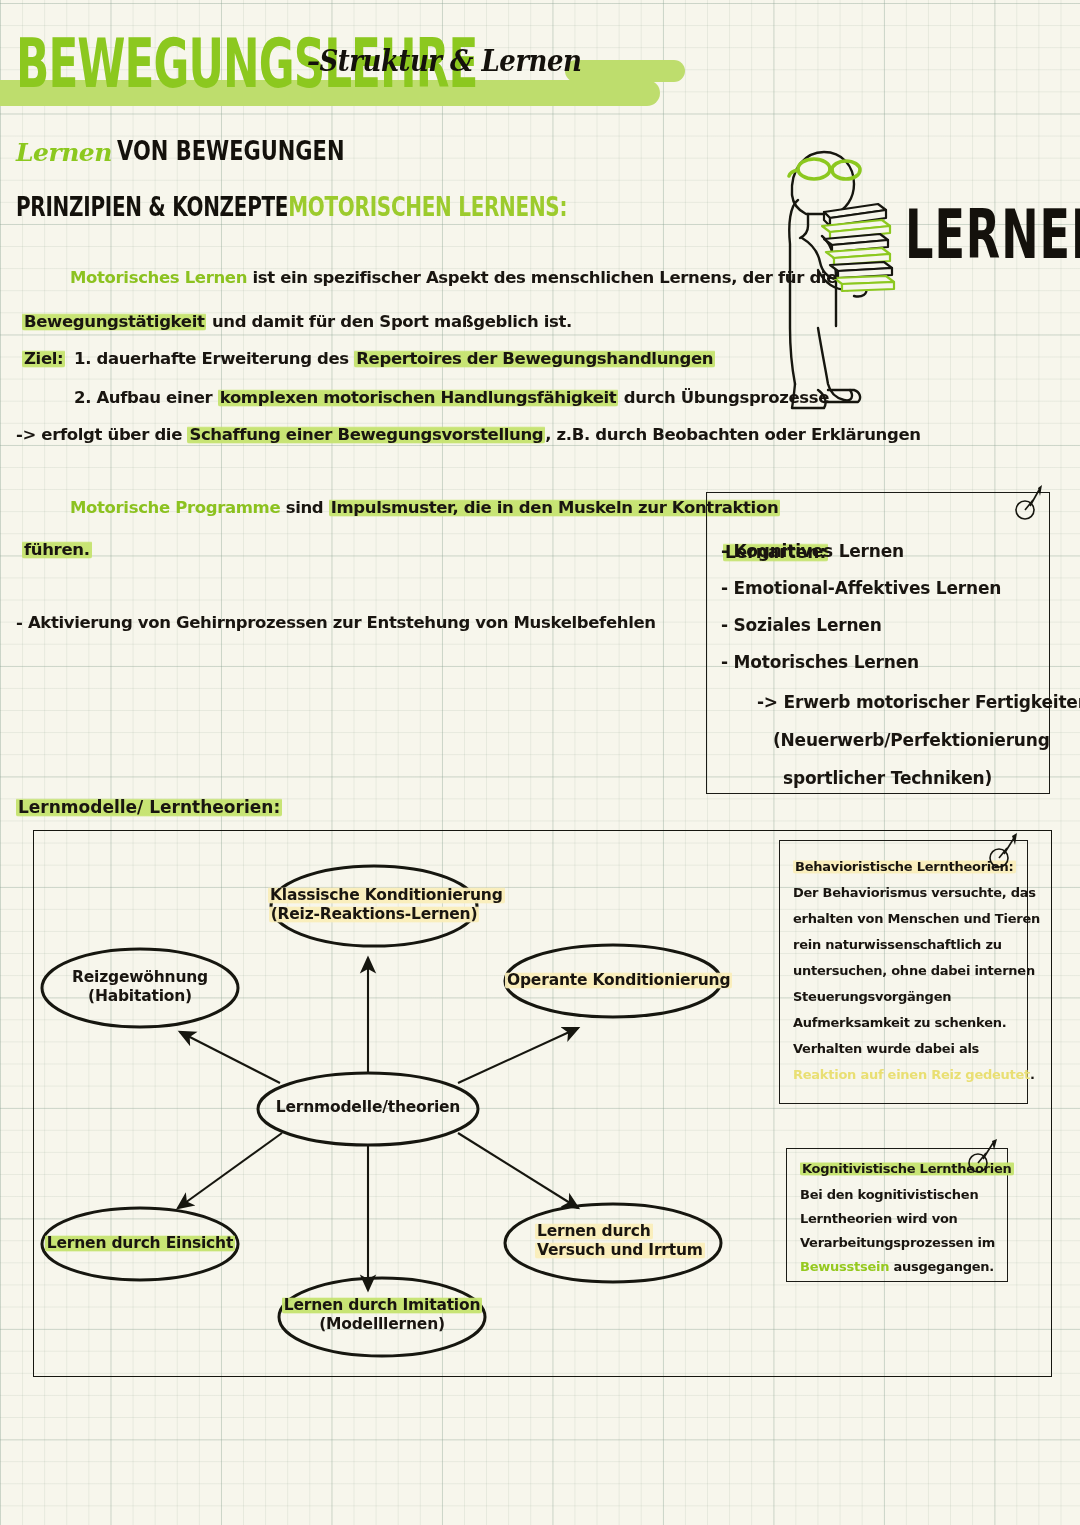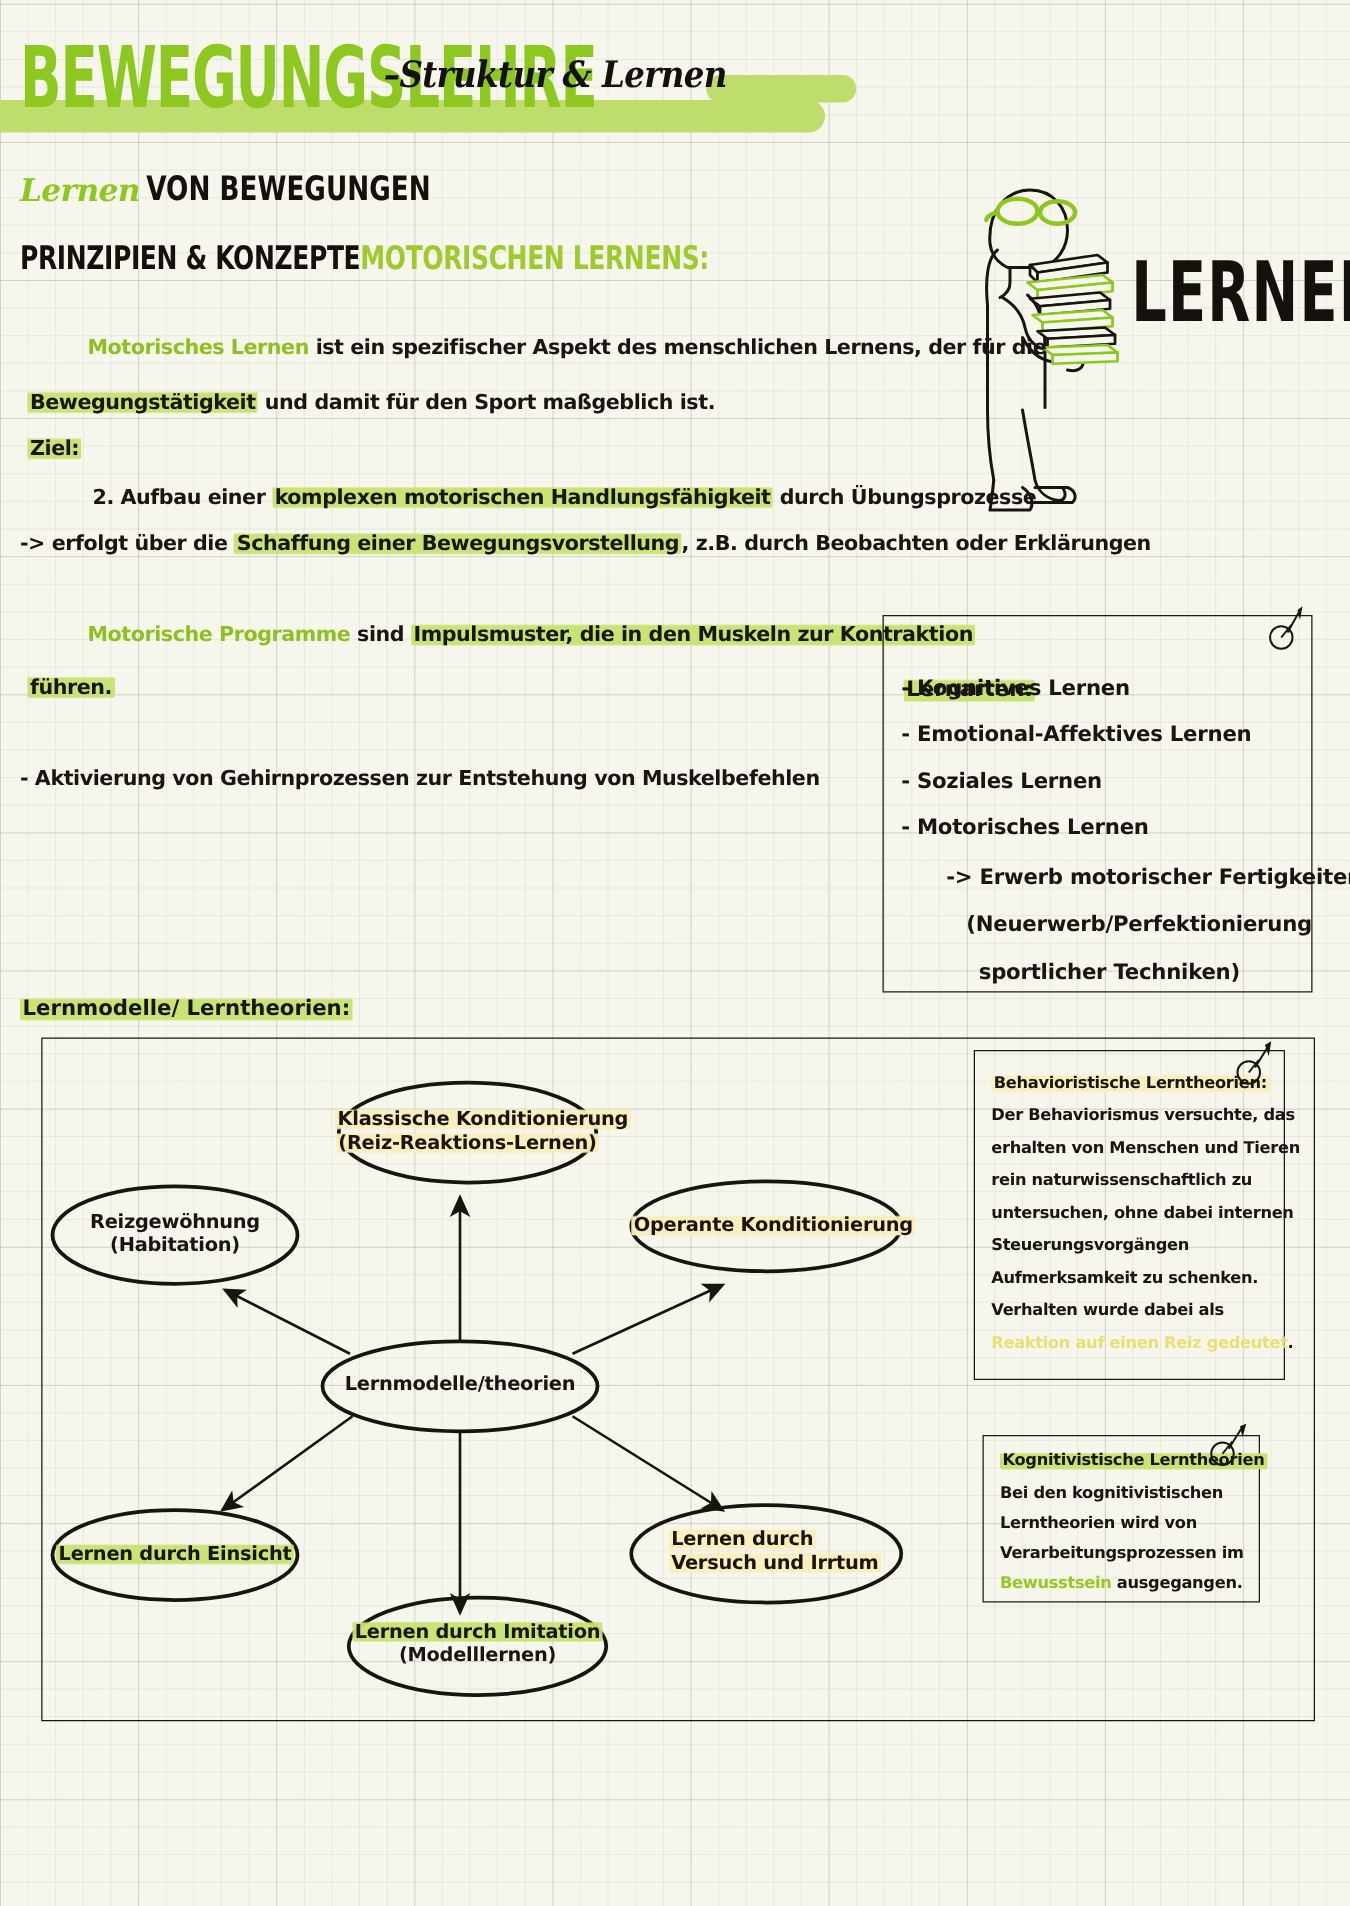--- a/index.html
+++ b/index.html
@@ -305,20 +305,23 @@
   <div id="lernen-word">LERNEN</div>
 
   <div class="para-line" style="left:22px; top:268px;">
     <span class="green-txt">Motorisches Lernen</span><span> ist ein spezifischer Aspekt des menschlichen Lernens, der für die</span>
   </div>
   <div class="para-line" style="left:22px; top:312px;">
     <span class="hl-green">Bewegungstätigkeit</span><span> und damit für den Sport maßgeblich ist.</span>
   </div>
   <div class="para-line" style="left:22px; top:349px;">
     <span class="hl-green">Ziel:</span>
+  </div>
+  <div class="para-line" style="left:74px; top:349px;">
+    <span>1. dauerhafte Erweiterung des </span><span class="hl-green">Repertoires der Bewegungshandlungen</span>
   </div>
   <div class="para-line" style="left:74px; top:388px;">
     <span>2. Aufbau einer </span><span class="hl-green">komplexen motorischen Handlungsfähigkeit</span><span> durch Übungsprozesse</span>
   </div>
   <div class="para-line" style="left:16px; top:425px;">
     <span>-&gt; erfolgt über die </span><span class="hl-green">Schaffung einer Bewegungsvorstellung</span><span>, z.B. durch Beobachten oder Erklärungen</span>
   </div>
 
   <div class="para-line" style="left:22px; top:498px;">
     <span class="green-txt">Motorische Programme</span><span> sind </span><span class="hl-green">Impulsmuster, die in den Muskeln zur Kontraktion</span>

